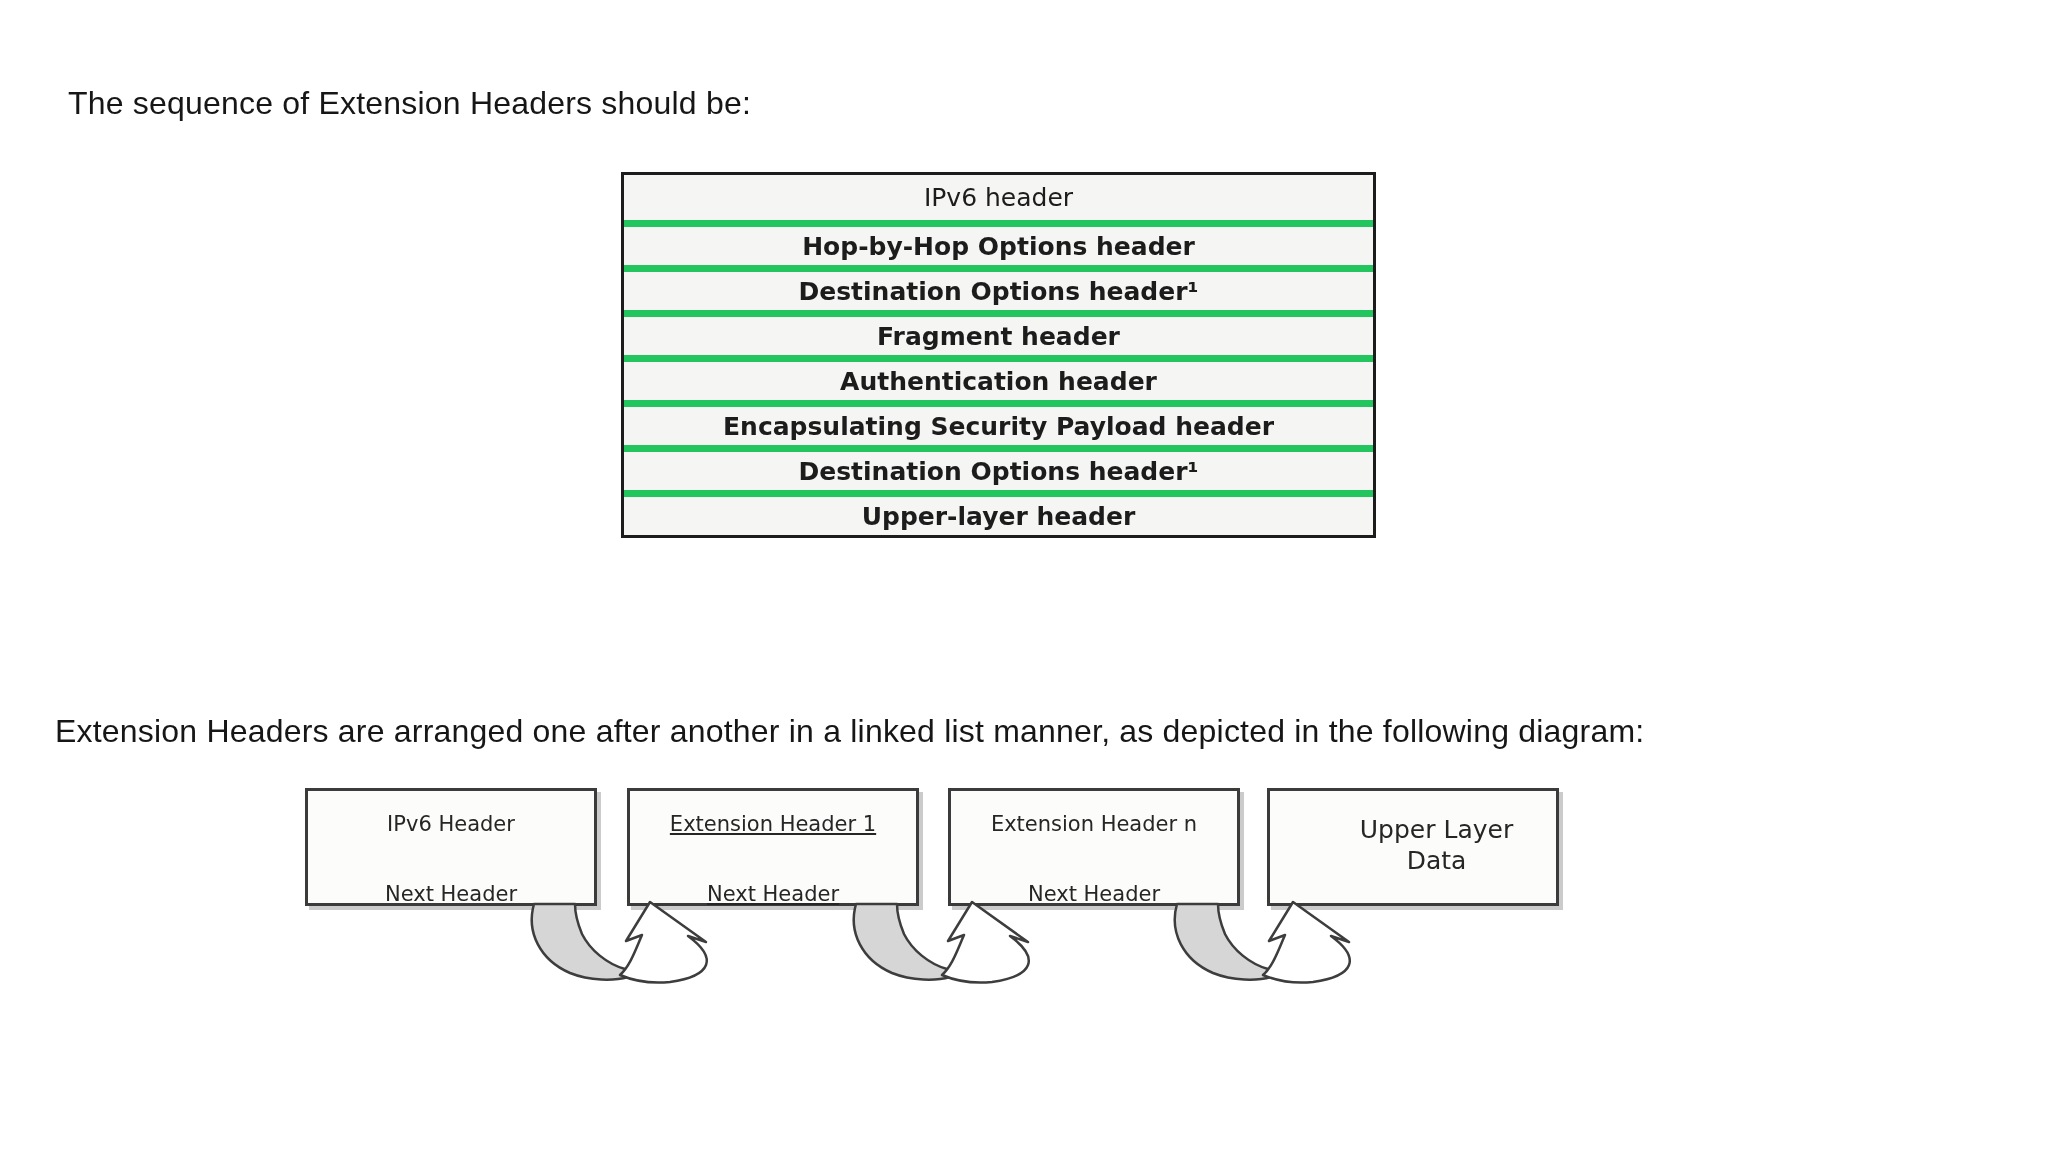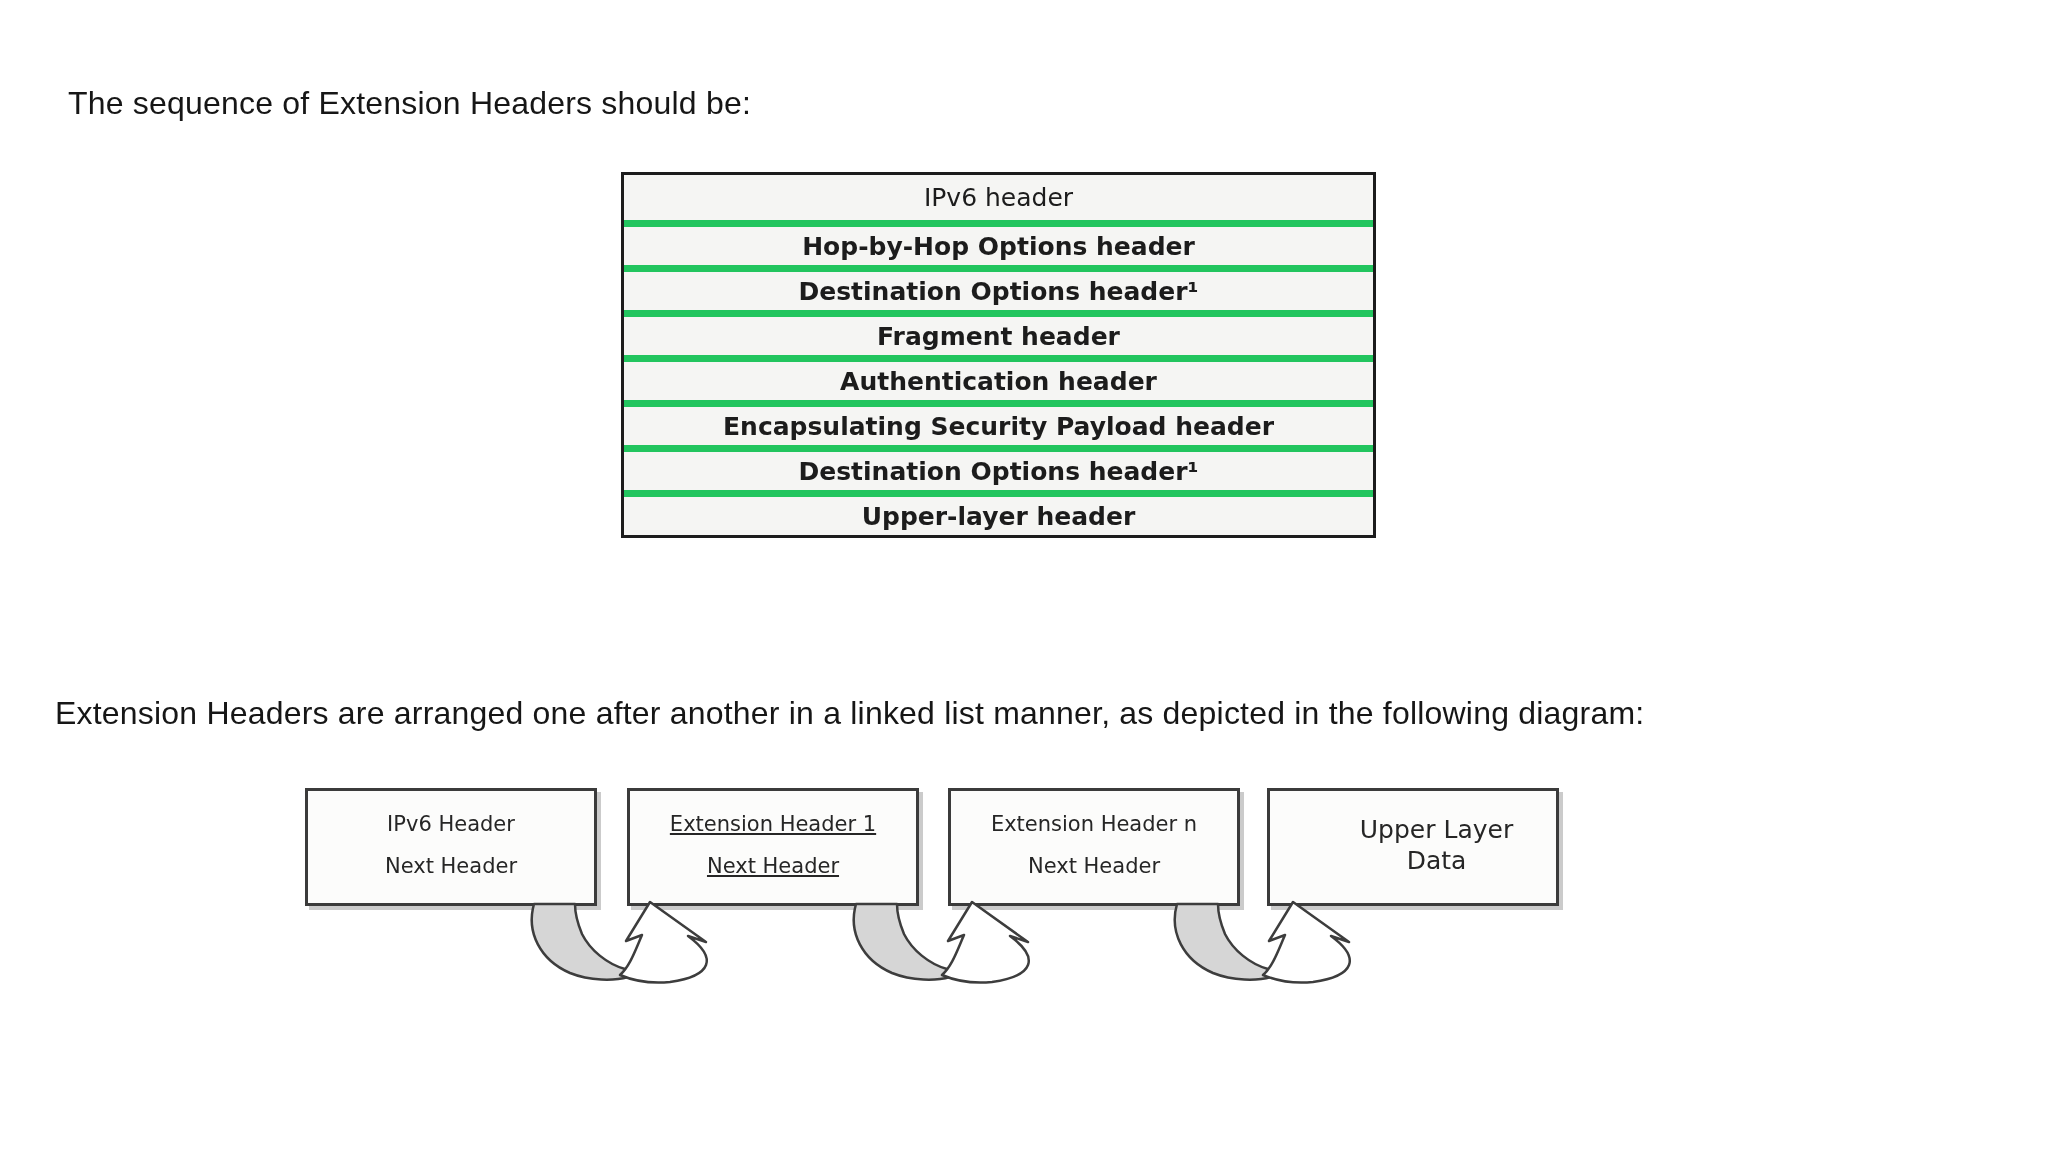--- a/index.html
+++ b/index.html
@@ -5,21 +5,21 @@
   html,body{margin:0;padding:0;}
   body{
     width:2048px;height:1152px;position:relative;background:#ffffff;
     font-family:"Liberation Sans", sans-serif;overflow:hidden;
   }
   .sentence{
     position:absolute;color:#161616;font-size:32px;line-height:38px;
     white-space:nowrap;letter-spacing:0.2px;
   }
   #intro-text{left:68px;top:84px;}
-  #linked-list-text{left:55px;top:694px;}
+  #linked-list-text{left:55px;top:712px;}
 
   
   .seq-table{
     position:absolute;left:621px;top:172px;width:749px;
     border:3px solid #1c1c1c;background:#f5f5f3;box-sizing:content-box;
   }
   .seq-row{
     height:45px;display:flex;align-items:center;justify-content:center;
     box-sizing:border-box;
     font-family:"DejaVu Sans", sans-serif;font-size:25px;color:#1c1c1c;
@@ -30,21 +30,21 @@
   .dbox{
     position:absolute;top:788px;width:292px;height:118px;box-sizing:border-box;
     border:3px solid #3b3b3b;background:#fcfcfb;
     box-shadow:4px 4px 0 #cbcbcb;
     display:flex;flex-direction:column;align-items:center;
     font-family:"DejaVu Sans", sans-serif;color:#262626;
   }
   .dbox .bline{white-space:nowrap;}
   .dbox.small{padding-top:20px;}
   .dbox.small .bline{font-size:21px;line-height:26px;}
-  .dbox.small .bline + .bline{margin-top:16px;}
+  .dbox.small .bline + .bline{margin-top:44px;}
   .dbox.big{padding-top:23px;}
   .dbox.big .bline{font-size:25px;line-height:31px;}
   #box-1{left:305px;}
   #box-2{left:627px;text-decoration:underline;}
   #box-3{left:948px;}
   #box-4{left:1267px;padding-left:47px;}
 
   .chain-arrow{position:absolute;top:898px;width:220px;height:95px;}
   #arrow-1{left:522px;}
   #arrow-2{left:844px;}

